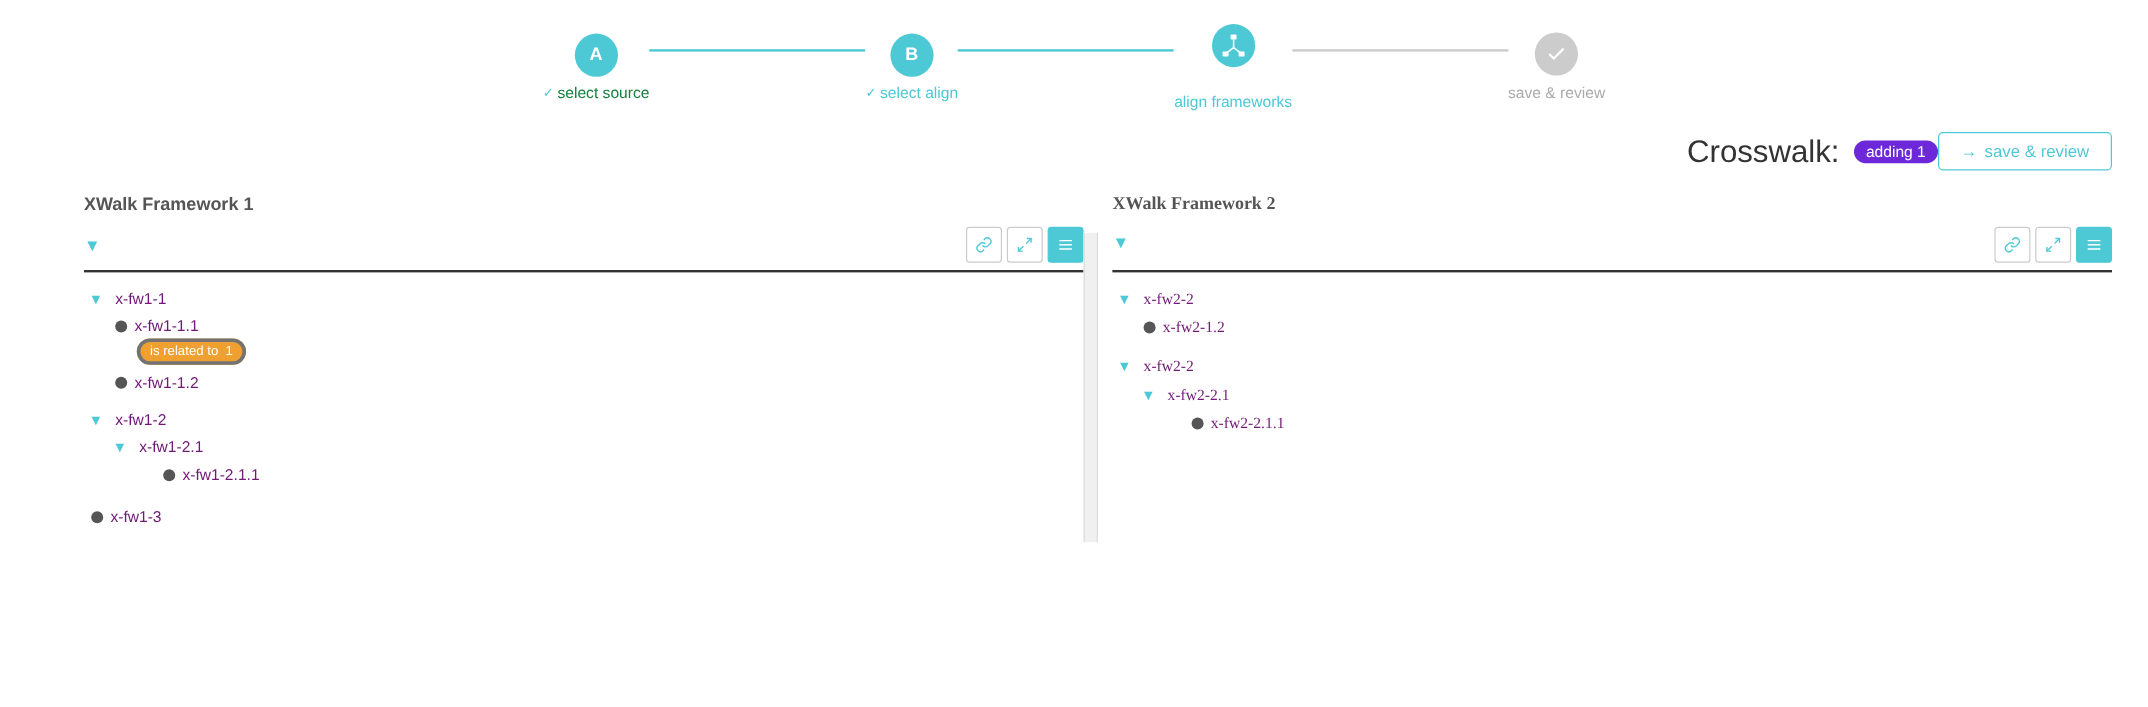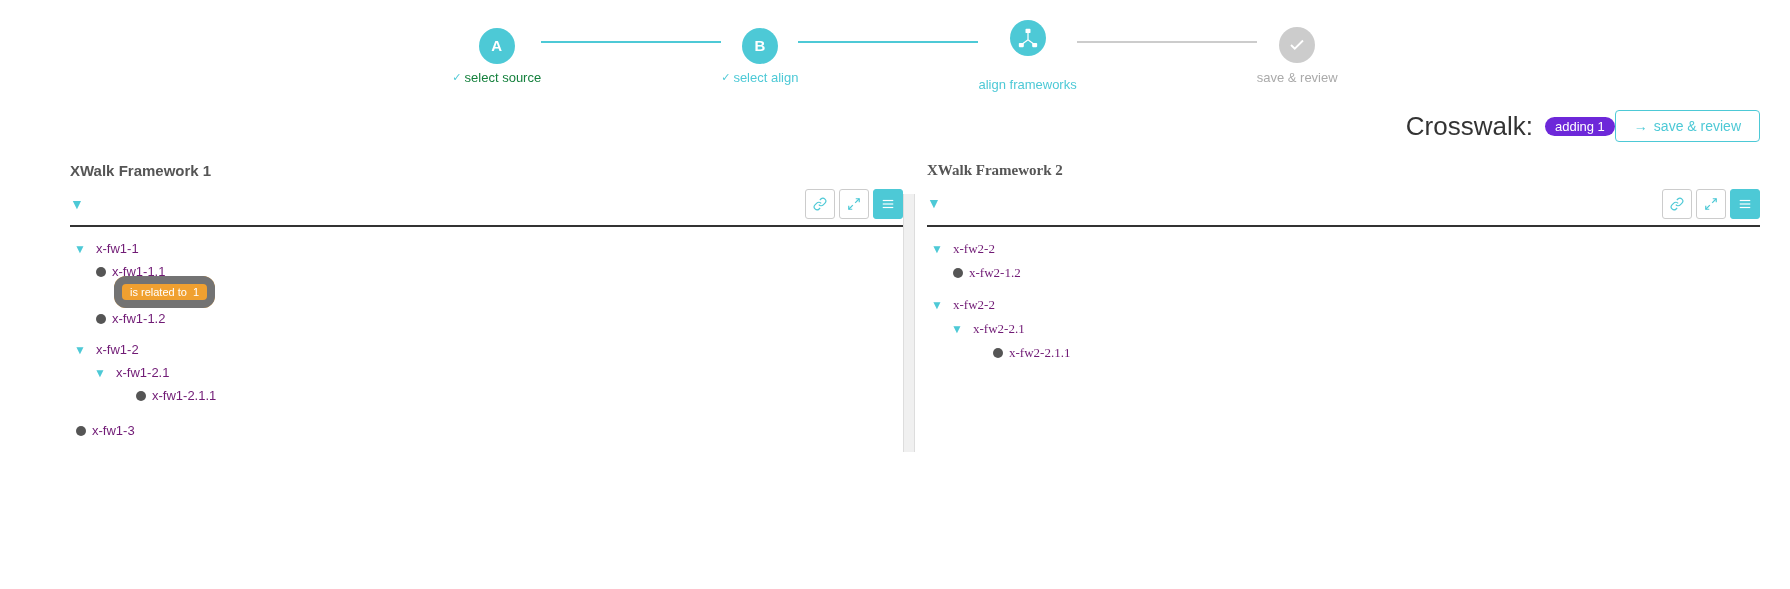--- a/index.html
+++ b/index.html
@@ -133,21 +133,21 @@
     .node-label { font-size: 13px; color: #701a75; margin-left: 2px; }
 
     
     .indent-1 { margin-left: 20px; }
     .indent-2 { margin-left: 40px; }
 
     
     .relation-badge {
       background: #f0a030;
       color: white;
-      border: 8px solid #737373;
+      border: 3px solid #737373;
       border-radius: 12px;
       font-size: 11px;
       padding: 2px 8px;
       margin-left: 6px;
       cursor: pointer;
     }
 
     
     .tree-container::-webkit-scrollbar { width: 6px; }
     .tree-container::-webkit-scrollbar-thumb { background: #ccc; border-radius: 3px; }

